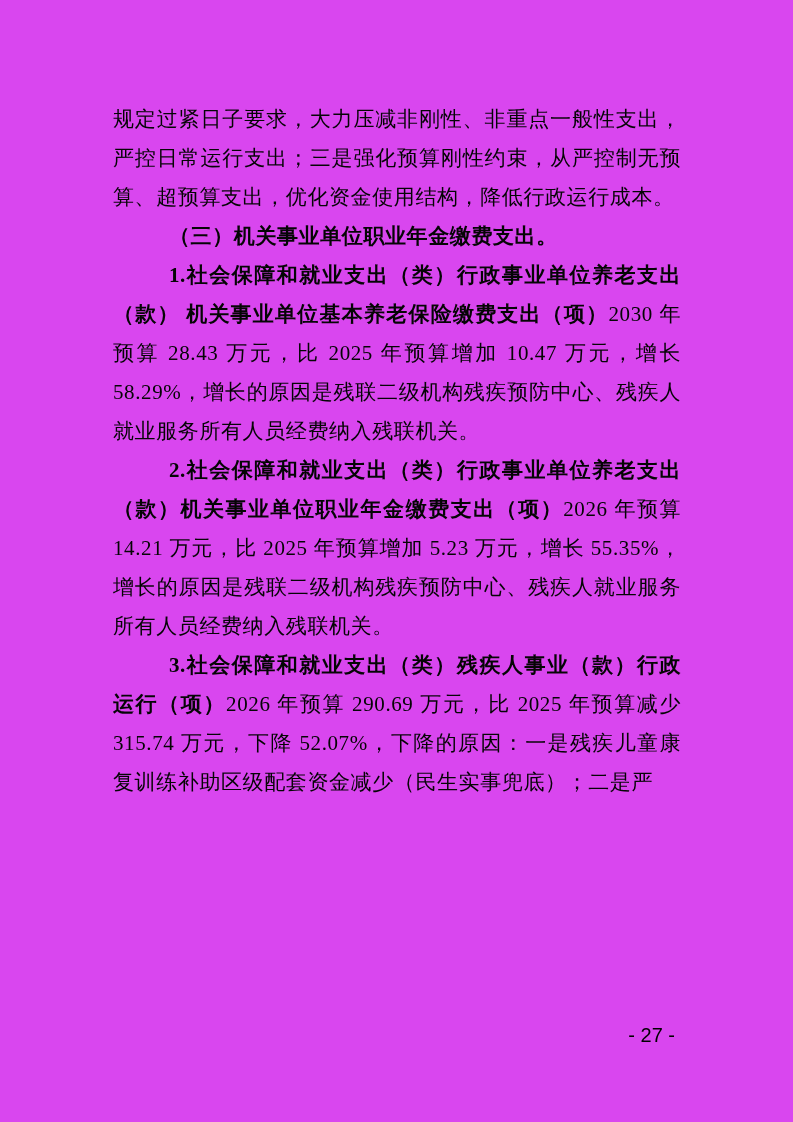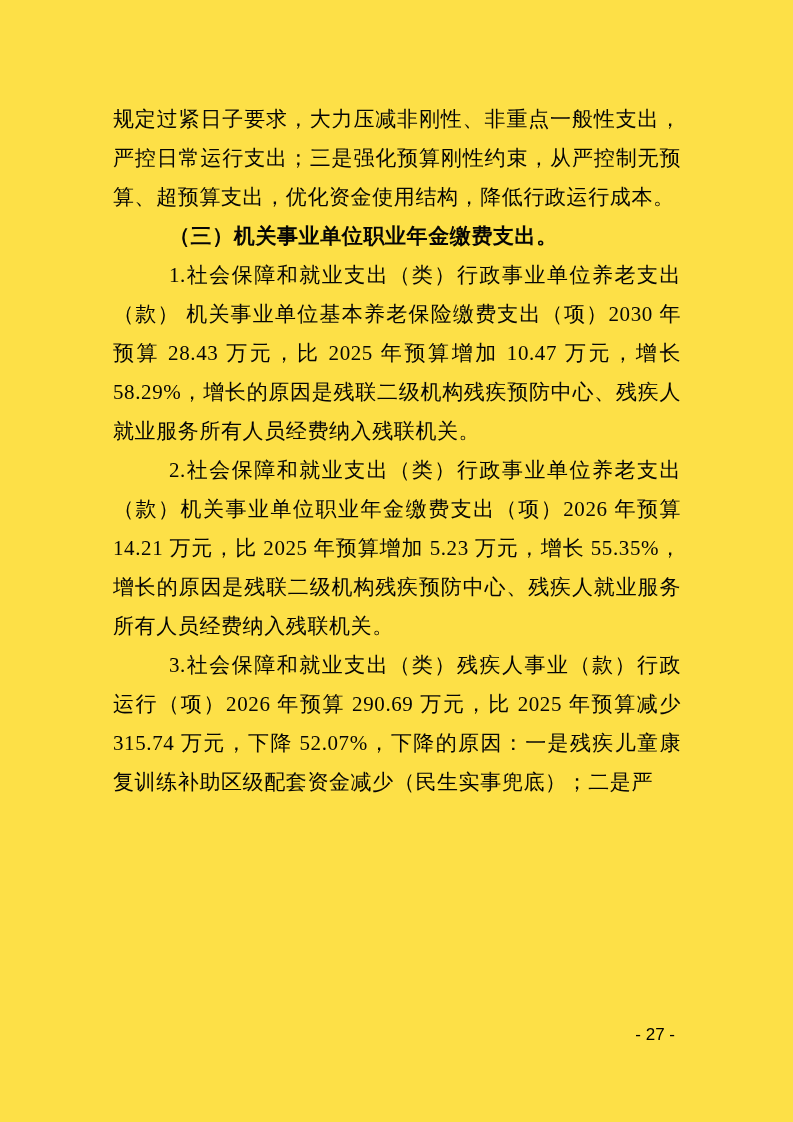--- a/index.html
+++ b/index.html
@@ -4,21 +4,21 @@
 <style>
   html, body {
     margin: 0;
     padding: 0;
     background: #ffffff;
   }
   .page {
     position: relative;
     width: 793px;
     height: 1122px;
-    background: #fde047;
+    background: #d946ef;
     color: #000000;
     overflow: hidden;
     font-family: "Liberation Serif", "DejaVu Serif", serif;
   }
   .body-text {
     position: absolute;
     left: 113px;
     top: 100px;
     width: 568px;
     font-size: 21px;
@@ -32,28 +32,28 @@
     margin: 0;
     padding: 0;
   }
   .indent {
     text-indent: 56px;
   }
   .heading {
     font-weight: bold;
   }
   .lead {
-    font-weight: normal;
+    font-weight: bold;
   }
   .page-number {
     position: absolute;
     top: 1024px;
     right: 118px;
     font-family: "Liberation Sans", "DejaVu Sans", sans-serif;
-    font-size: 17px;
+    font-size: 20px;
     line-height: 22px;
     color: #000000;
   }
 </style>
 </head>
 <body>
 
 <div class="page">
   <div class="body-text">
     <p class="para">规定过紧日子要求，大力压减非刚性、非重点一般性支出，严控日常运行支出；三是强化预算刚性约束，从严控制无预算、超预算支出，优化资金使用结构，降低行政运行成本。</p>

